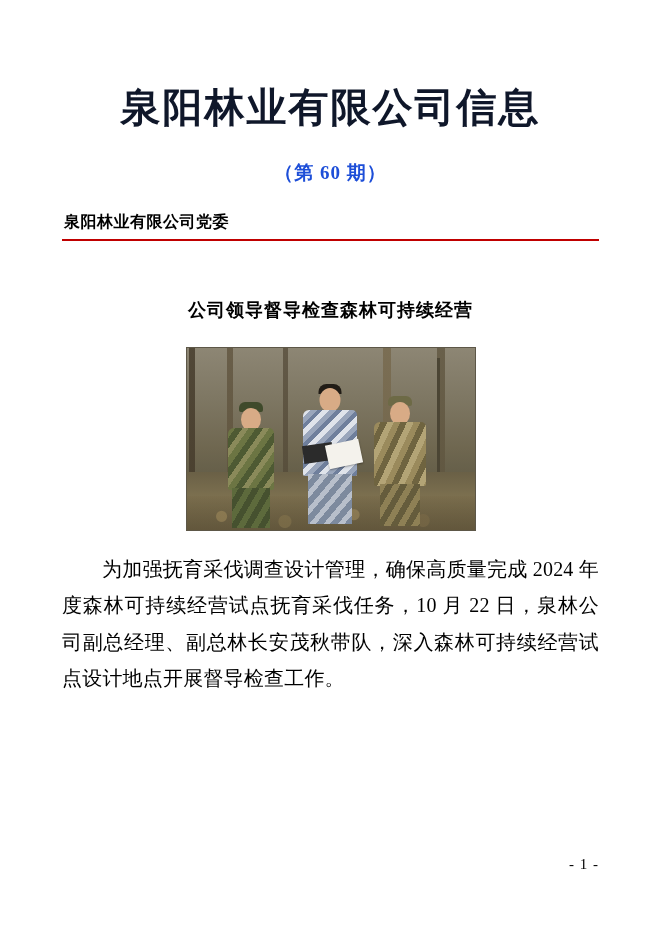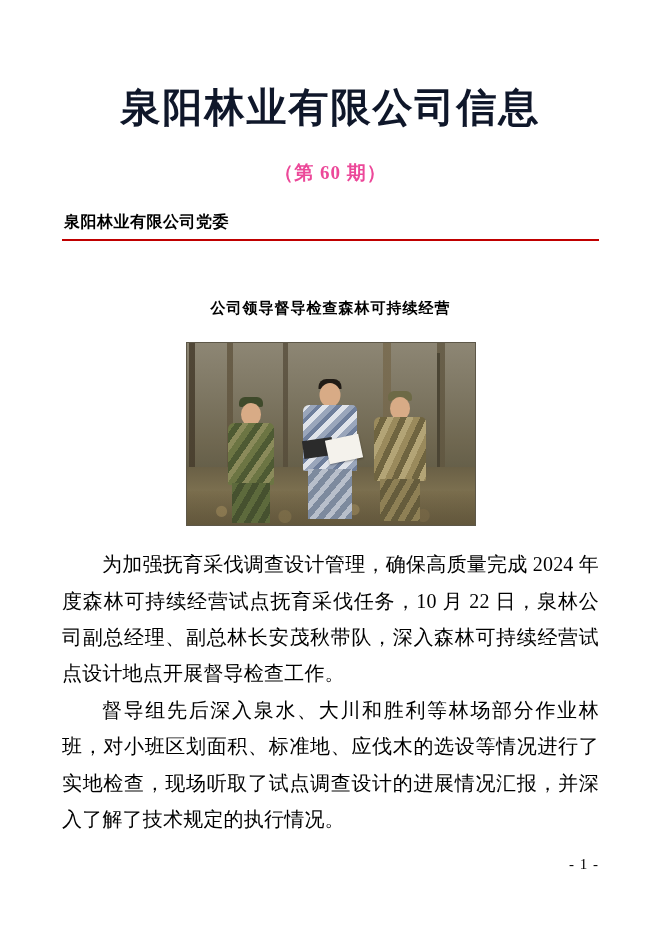--- a/index.html
+++ b/index.html
@@ -26,21 +26,21 @@
     color: #0f172a;
     font-family: "Liberation Serif", "DejaVu Serif", serif;
     font-weight: bold;
     font-size: 40px;
     letter-spacing: 2px;
     padding-top: 84px;
     line-height: 1.2;
   }
   .issue {
     text-align: center;
-    color: #ec4899;
+    color: #1d4ed8;
     font-size: 19px;
     font-weight: bold;
     margin-top: 28px;
     letter-spacing: 1px;
   }
   .meta-row {
     display: flex;
     justify-content: space-between;
     align-items: flex-end;
     margin-top: 26px;
@@ -55,21 +55,21 @@
     letter-spacing: 0.5px;
     padding-right: 22px;
   }
   .rule {
     height: 2px;
     background: #c00000;
     margin-top: 0px;
   }
   .article-title {
     text-align: center;
-    font-size: 15px;
+    font-size: 18px;
     font-weight: bold;
     line-height: 1.55;
     margin-top: 56px;
     letter-spacing: 1px;
   }
   .photo-wrap {
     display: flex;
     justify-content: center;
     margin-top: 22px;
   }
@@ -228,18 +228,17 @@
         <div class="hat"></div>
         <div class="head"></div>
         <div class="body"></div>
         <div class="legs"></div>
       </div>
     </div>
   </div>
 
   <div class="body-text">
     <p>为加强抚育采伐调查设计管理，确保高质量完成 2024 年度森林可持续经营试点抚育采伐任务，10 月 22 日，泉林公司副总经理、副总林长安茂秋带队，深入森林可持续经营试点设计地点开展督导检查工作。</p>
-    <p>督导组先后深入泉水、大川和胜利等林场部分作业林班，对小班区划面积、标准地、应伐木的选设等情况进行了实地检查，现场听取了试点调查设计的进展情况汇报，并深入了解了技术规定的执行情况。</p>
   </div>
 
   <div class="page-number">- 1 -</div>
 
 </div>
 
 </body></html>

